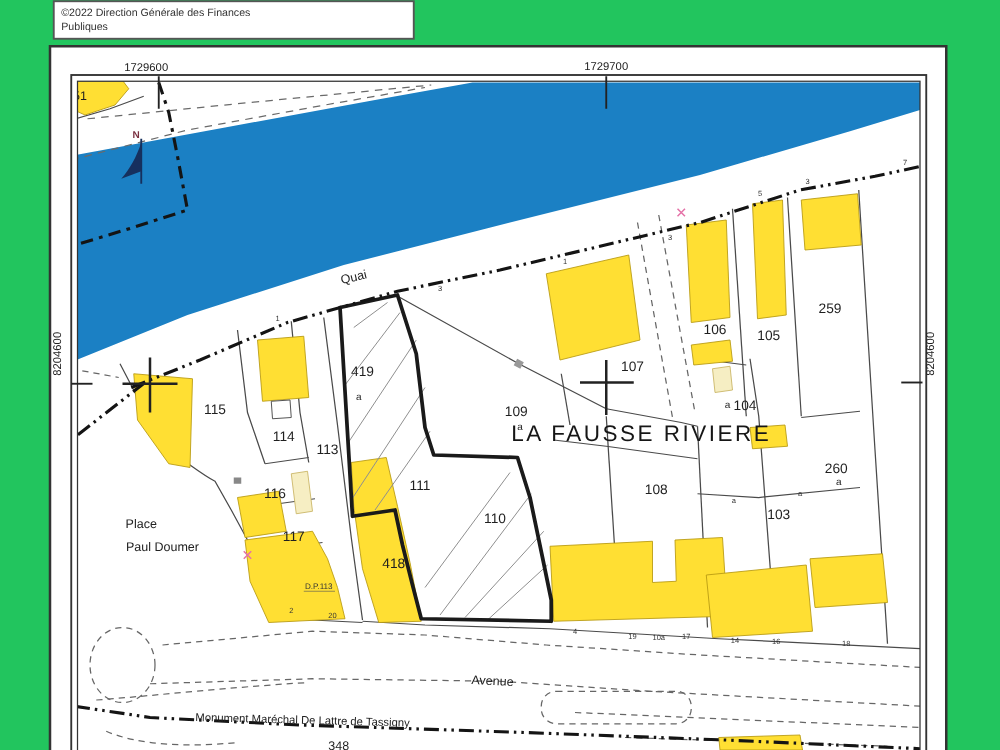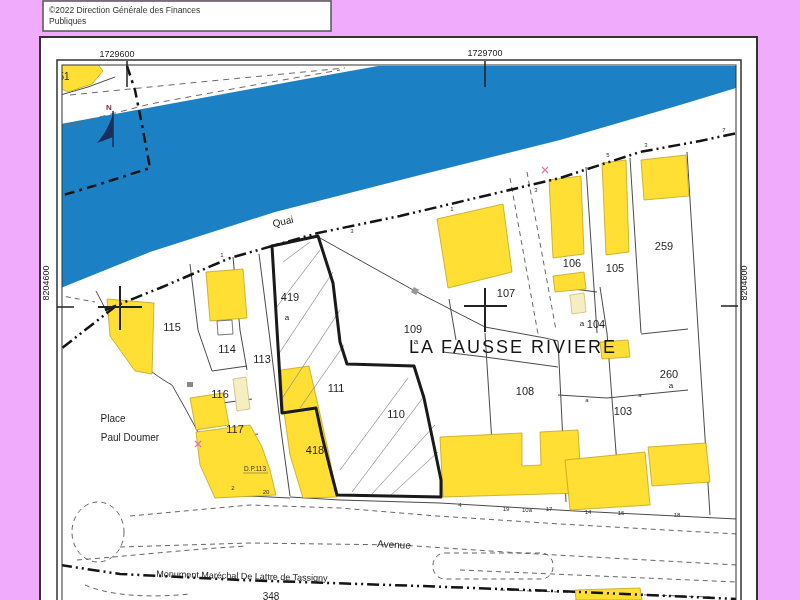--- a/index.html
+++ b/index.html
@@ -1,16 +1,16 @@
 <!DOCTYPE html>
 <html style="--c-water: #1b80c4; --c-building: #ffdf33; --c-building_light: #f6eec3; --c-boundary: #141414; --c-frame: #333333;"><head>
 <meta charset="utf-8">
 <style>
   html,body{margin:0;padding:0;background:#ffffff;}
-  .page{position:relative;width:800px;height:600px;background:#f0abfc;overflow:hidden;}
+  .page{position:relative;width:800px;height:600px;background:#22c55e;overflow:hidden;}
   svg{display:block;}
   text{font-family:"Liberation Sans","DejaVu Sans",sans-serif;fill:#1d1d1d;}
   .coord{font-size:9px;fill:#222;}
   .parcel{font-size:11px;fill:#1f1f1f;}
   .parcel-sm{font-size:10px;fill:#1f1f1f;}
   .sub{font-size:8px;fill:#1f1f1f;}
   .tiny{font-size:6px;fill:#333;}
   .street{font-size:10px;fill:#222;}
   .big-place{font-size:18px;letter-spacing:2px;fill:#161616;}
   .monument{font-size:9px;fill:#222;}

